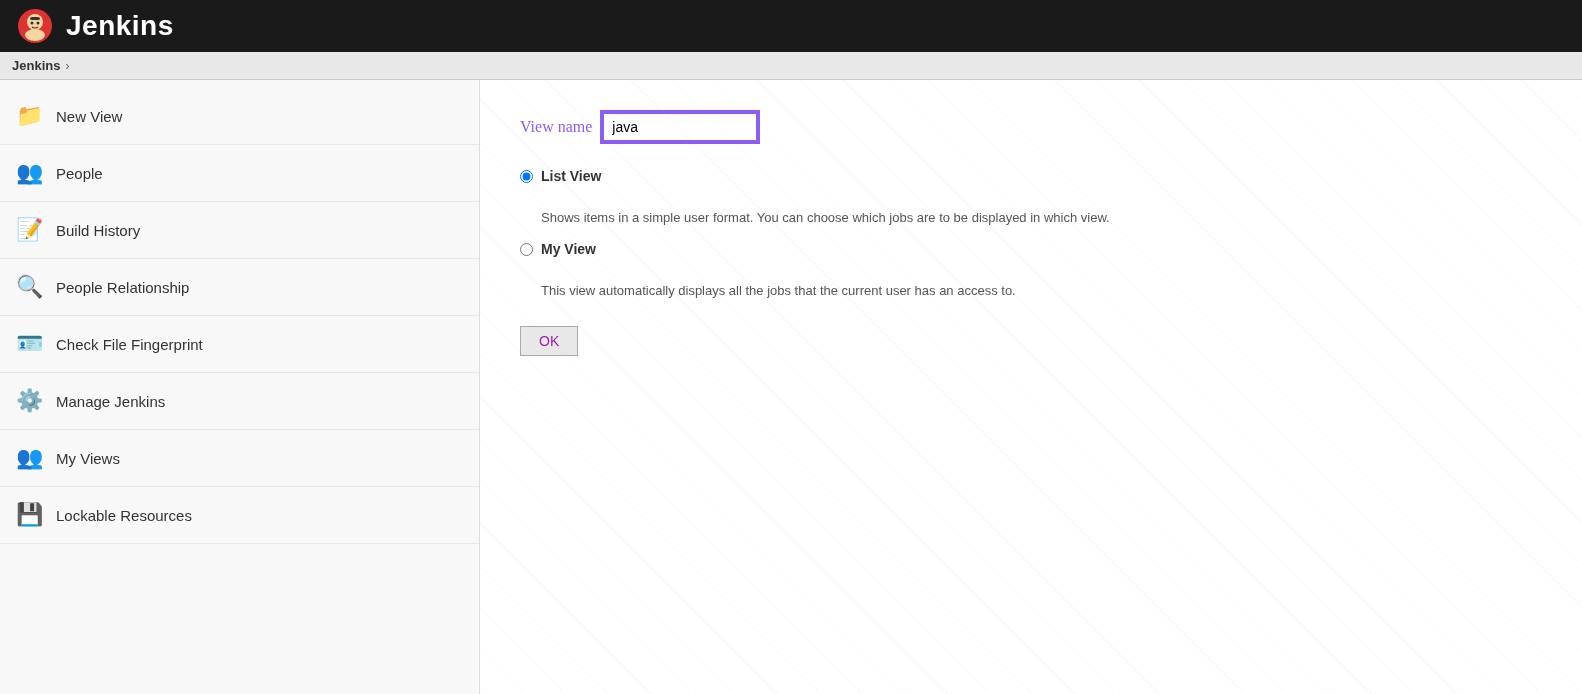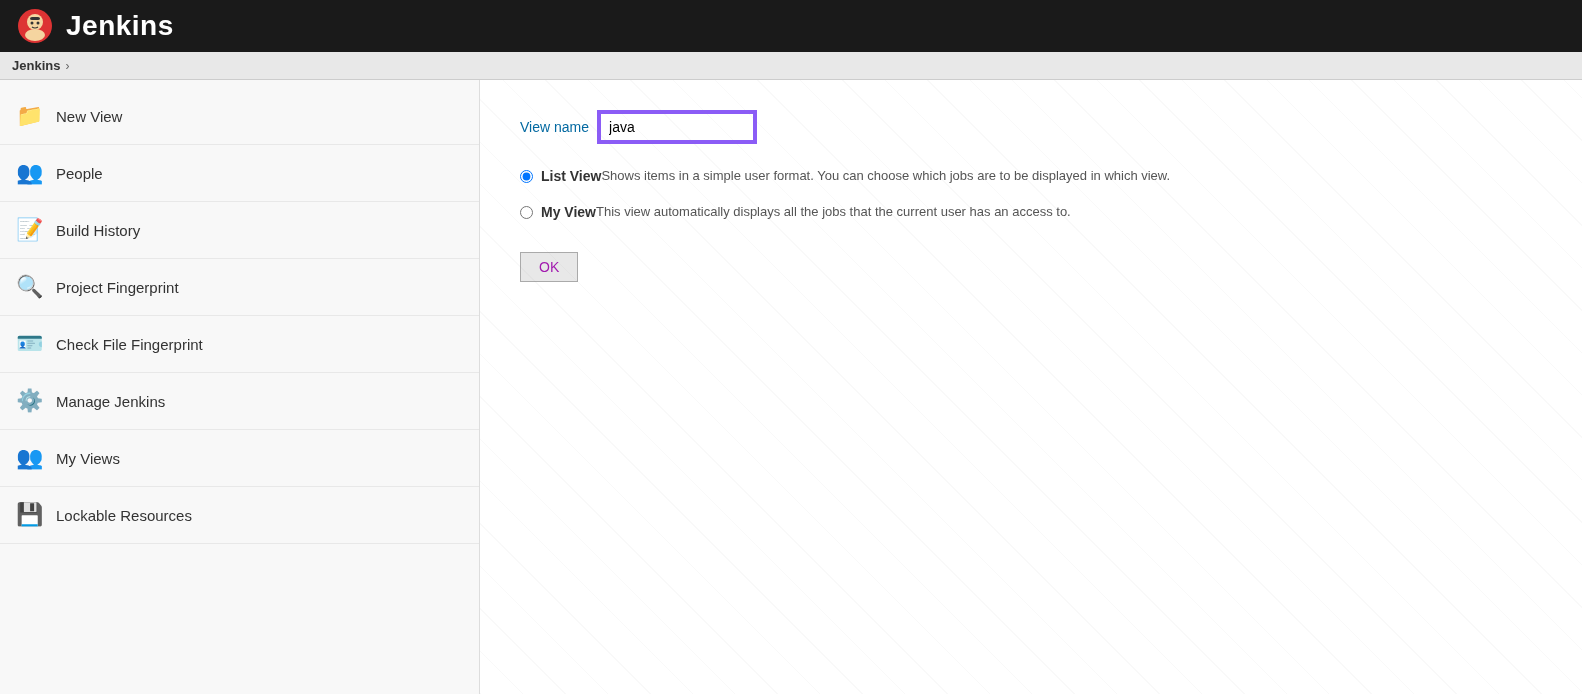--- a/index.html
+++ b/index.html
@@ -107,24 +107,25 @@
       );
       pointer-events: none;
     }
 
     .form-row {
       display: flex;
       align-items: center;
       margin-bottom: 24px;
     }
     .form-label {
-      font-size: 14px;
-      color: #0369a1;
+      font-size: 16px;
+      color: #8b5cf6;
       margin-right: 8px;
       white-space: nowrap;
+      font-family: Liberation Serif, serif;
     }
     .view-name-input {
       border: 4px solid #8b5cf6;
       padding: 5px 8px;
       font-size: 14px;
       width: 160px;
       outline: none;
     }
 
     .radio-group {
@@ -135,21 +136,22 @@
       align-items: flex-start;
       margin-bottom: 16px;
     }
     .radio-option input[type="radio"] {
       margin-top: 2px;
       margin-right: 8px;
       flex-shrink: 0;
     }
     .radio-option-content {
       display: flex;
-      flex-direction: row;
+      flex-direction: column;
+      gap: 22px;
     }
     .radio-option-title {
       font-size: 14px;
       font-weight: bold;
       color: #333;
       margin-bottom: 4px;
     }
     .radio-option-desc {
       font-size: 13px;
       color: #555;
@@ -200,21 +202,21 @@
       <a class="sidebar-item" href="#">
         <span class="sidebar-icon">👥</span>
         <span class="sidebar-label">People</span>
       </a>
       <a class="sidebar-item" href="#">
         <span class="sidebar-icon">📝</span>
         <span class="sidebar-label">Build History</span>
       </a>
       <a class="sidebar-item" href="#">
         <span class="sidebar-icon">🔍</span>
-        <span class="sidebar-label">Project Fingerprint</span>
+        <span class="sidebar-label">People Relationship</span>
       </a>
       <a class="sidebar-item" href="#">
         <span class="sidebar-icon">🪪</span>
         <span class="sidebar-label">Check File Fingerprint</span>
       </a>
       <a class="sidebar-item" href="#">
         <span class="sidebar-icon">⚙️</span>
         <span class="sidebar-label">Manage Jenkins</span>
       </a>
       <a class="sidebar-item" href="#">

